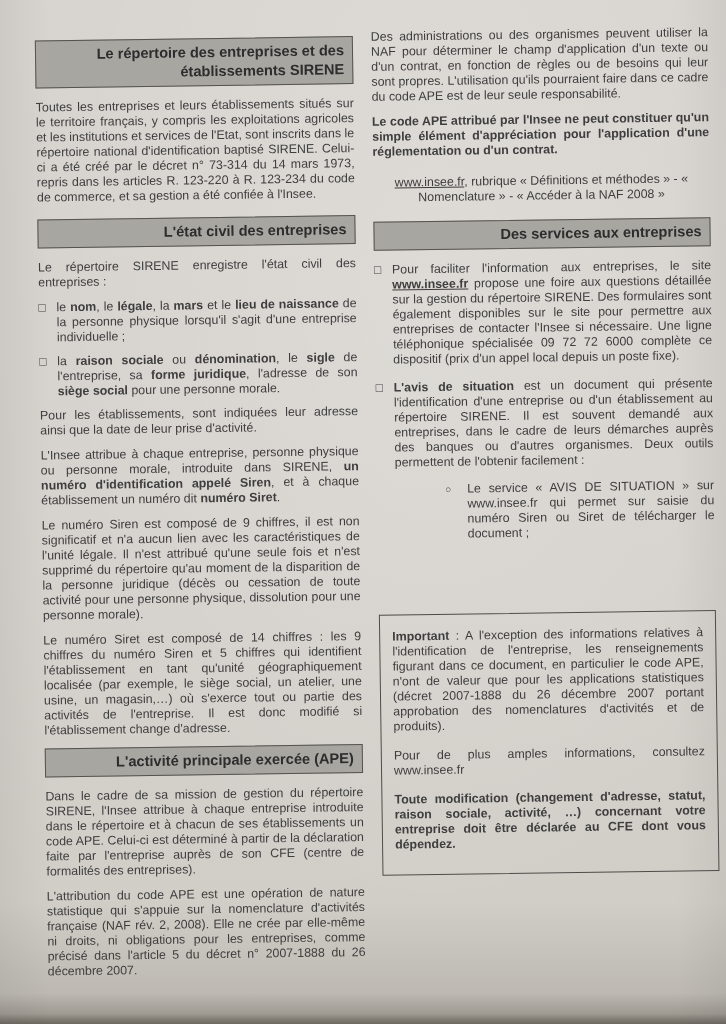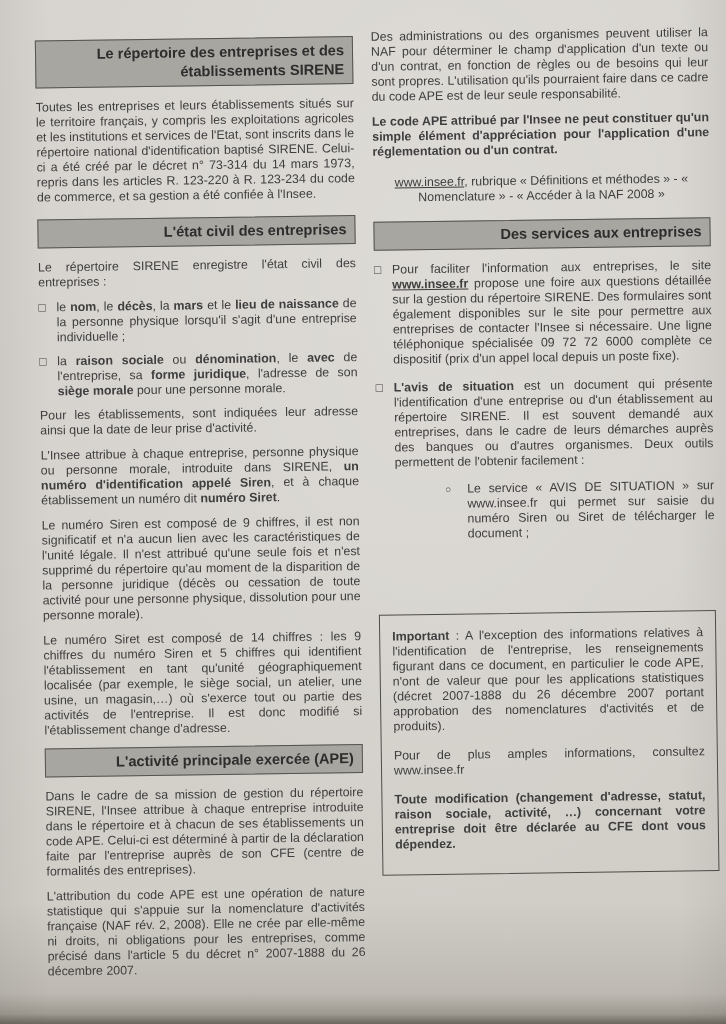--- a/index.html
+++ b/index.html
@@ -67,26 +67,26 @@
     <div class="sec-header">Le répertoire des entreprises et des établissements SIRENE</div>
 
     <p>Toutes les entreprises et leurs établissements situés sur le territoire français, y compris les exploitations agricoles et les institutions et services de l'Etat, sont inscrits dans le répertoire national d'identification baptisé SIRENE. Celui-ci a été créé par le décret n° 73-314 du 14 mars 1973, repris dans les articles R. 123-220 à R. 123-234 du code de commerce, et sa gestion a été confiée à l'Insee.</p>
 
     <div class="sec-header mt14">L'état civil des entreprises</div>
 
     <p>Le répertoire SIRENE enregistre l'état civil des entreprises :</p>
 
     <div class="bullet">
       <span class="glyph">□</span>
-      <span class="txt"><span>le </span><span class="b">nom</span><span>, le </span><span class="b">décès</span><span>, la </span><span class="b">mars</span><span> et le </span><span class="b">lieu de naissance</span><span> de la personne physique lorsqu'il s'agit d'une entreprise individuelle ;</span></span>
+      <span class="txt"><span>le </span><span class="b">nom</span><span>, le </span><span class="b">légale</span><span>, la </span><span class="b">mars</span><span> et le </span><span class="b">lieu de naissance</span><span> de la personne physique lorsqu'il s'agit d'une entreprise individuelle ;</span></span>
     </div>
 
     <div class="bullet">
       <span class="glyph">□</span>
-      <span class="txt"><span>la </span><span class="b">raison sociale</span><span> ou </span><span class="b">dénomination</span><span>, le </span><span class="b">avec</span><span> de l'entreprise, sa </span><span class="b">forme juridique</span><span>, l'adresse de son </span><span class="b">siège morale</span><span> pour une personne morale.</span></span>
+      <span class="txt"><span>la </span><span class="b">raison sociale</span><span> ou </span><span class="b">dénomination</span><span>, le </span><span class="b">sigle</span><span> de l'entreprise, sa </span><span class="b">forme juridique</span><span>, l'adresse de son </span><span class="b">siège social</span><span> pour une personne morale.</span></span>
     </div>
 
     <p>Pour les établissements, sont indiquées leur adresse ainsi que la date de leur prise d'activité.</p>
     <p><span>L'Insee attribue à chaque entreprise, personne physique ou personne morale, introduite dans SIRENE, </span><span class="b">un numéro d'identification appelé Siren</span><span>, et à chaque établissement un numéro dit </span><span class="b">numéro Siret</span><span>.</span></p>
     <p>Le numéro Siren est composé de 9 chiffres, il est non significatif et n'a aucun lien avec les caractéristiques de l'unité légale. Il n'est attribué qu'une seule fois et n'est supprimé du répertoire qu'au moment de la disparition de la personne juridique (décès ou cessation de toute activité pour une personne physique, dissolution pour une personne morale).</p>
     <p>Le numéro Siret est composé de 14 chiffres : les 9 chiffres du numéro Siren et 5 chiffres qui identifient l'établissement en tant qu'unité géographiquement localisée (par exemple, le siège social, un atelier, une usine, un magasin,…) où s'exerce tout ou partie des activités de l'entreprise. Il est donc modifié si l'établissement change d'adresse.</p>
 
     <div class="sec-header mt10">L'activité principale exercée (APE)</div>
 
     <p>Dans le cadre de sa mission de gestion du répertoire SIRENE, l'Insee attribue à chaque entreprise introduite dans le répertoire et à chacun de ses établissements un code APE. Celui-ci est déterminé à partir de la déclaration faite par l'entreprise auprès de son CFE (centre de formalités des entreprises).</p>

